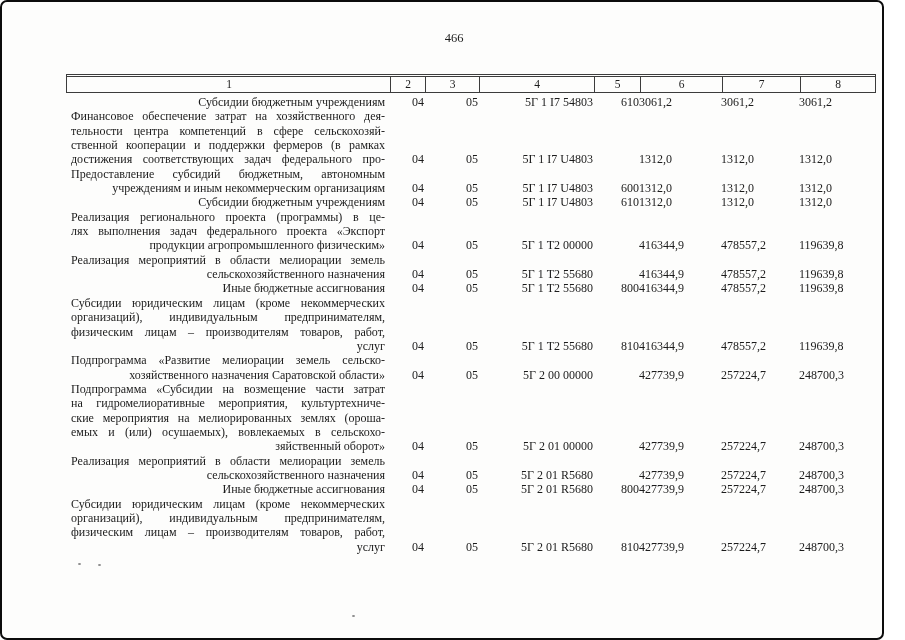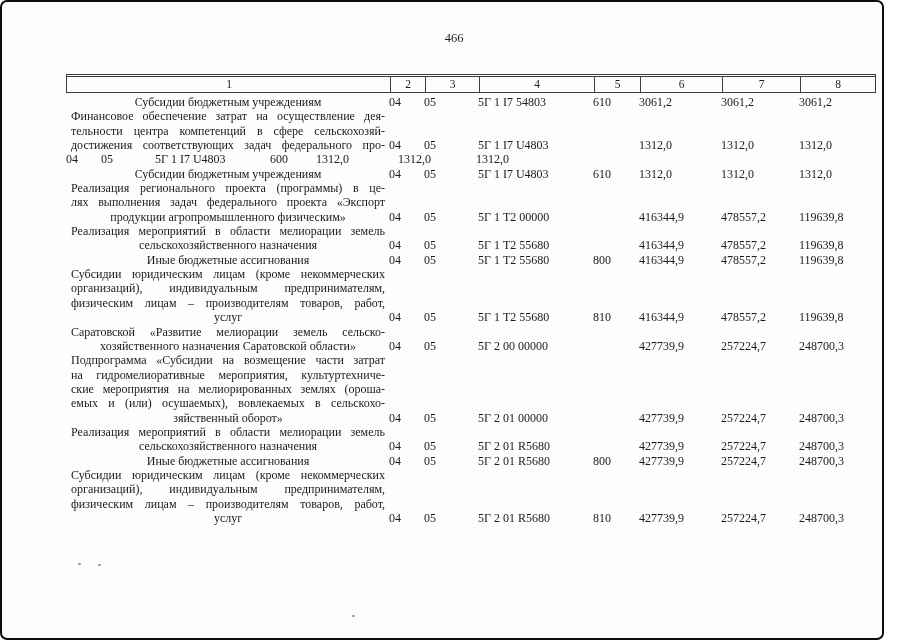--- a/index.html
+++ b/index.html
@@ -36,24 +36,24 @@
   .row { display: flex; align-items: flex-end; font-size: 12px; line-height: 14.35px; }
   .bc { box-sizing: border-box; }
   .c1 { width: 323px; padding-left: 5px; padding-right: 4px; }
   .c2 { width: 35px; }
   .c3 { width: 54px; }
   .c4 { width: 115px; }
   .c5 { width: 46px; }
   .c6 { width: 82px; }
   .c7 { width: 78px; }
   .c8 { width: 75px; }
-  .ctr { text-align: left; }
+  .ctr { text-align: right; }
   .num { padding-right: 7px; }
   .jline { text-align: justify; text-align-last: justify; }
-  .lastline { text-align: center; }
+  .lastline { text-align: right; }
   .speck { position: absolute; background: #8a8a8a; border-radius: 50%; width: 3px; height: 2px; }
 </style>
 </head>
 <body>
 
 <div class="page">
   <div class="page-number">466</div>
 
   <div class="doc-table">
     <div class="thead" id="thead">
@@ -74,33 +74,38 @@
           <div class="bc c2 ctr">04</div>
           <div class="bc c3 ctr">05</div>
           <div class="bc c4 ctr">5Г 1 I7 54803</div>
           <div class="bc c5 ctr">610</div>
           <div class="bc c6 num">3061,2</div>
           <div class="bc c7 num">3061,2</div>
           <div class="bc c8 num">3061,2</div>
         </div>
         <div class="row">
           <div class="bc c1">
-            <div class="jline">Финансовое обеспечение затрат на осуществление дея-</div>
+            <div class="jline">Финансовое обеспечение затрат на хозяйственного дея-</div>
             <div class="jline">тельности центра компетенций в сфере сельскохозяй-</div>
+            <div class="jline">ственной кооперации и поддержки фермеров (в рамках</div>
             <div class="jline">достижения соответствующих задач федерального про-</div>
           </div>
           <div class="bc c2 ctr">04</div>
           <div class="bc c3 ctr">05</div>
           <div class="bc c4 ctr">5Г 1 I7 U4803</div>
           <div class="bc c5 ctr"></div>
           <div class="bc c6 num">1312,0</div>
           <div class="bc c7 num">1312,0</div>
           <div class="bc c8 num">1312,0</div>
         </div>
         <div class="row">
+          <div class="bc c1">
+            <div class="jline">Предоставление субсидий бюджетным, автономным</div>
+            <div class="lastline">учреждениям и иным некоммерческим организациям</div>
+          </div>
           <div class="bc c2 ctr">04</div>
           <div class="bc c3 ctr">05</div>
           <div class="bc c4 ctr">5Г 1 I7 U4803</div>
           <div class="bc c5 ctr">600</div>
           <div class="bc c6 num">1312,0</div>
           <div class="bc c7 num">1312,0</div>
           <div class="bc c8 num">1312,0</div>
         </div>
         <div class="row">
           <div class="bc c1">
@@ -163,21 +168,21 @@
           <div class="bc c2 ctr">04</div>
           <div class="bc c3 ctr">05</div>
           <div class="bc c4 ctr">5Г 1 Т2 55680</div>
           <div class="bc c5 ctr">810</div>
           <div class="bc c6 num">416344,9</div>
           <div class="bc c7 num">478557,2</div>
           <div class="bc c8 num">119639,8</div>
         </div>
         <div class="row">
           <div class="bc c1">
-            <div class="jline">Саратовской «Развитие мелиорации земель сельско-</div>
+            <div class="jline">Подпрограмма «Развитие мелиорации земель сельско-</div>
             <div class="lastline">хозяйственного назначения Саратовской области»</div>
           </div>
           <div class="bc c2 ctr">04</div>
           <div class="bc c3 ctr">05</div>
           <div class="bc c4 ctr">5Г 2 00 00000</div>
           <div class="bc c5 ctr"></div>
           <div class="bc c6 num">427739,9</div>
           <div class="bc c7 num">257224,7</div>
           <div class="bc c8 num">248700,3</div>
         </div>

